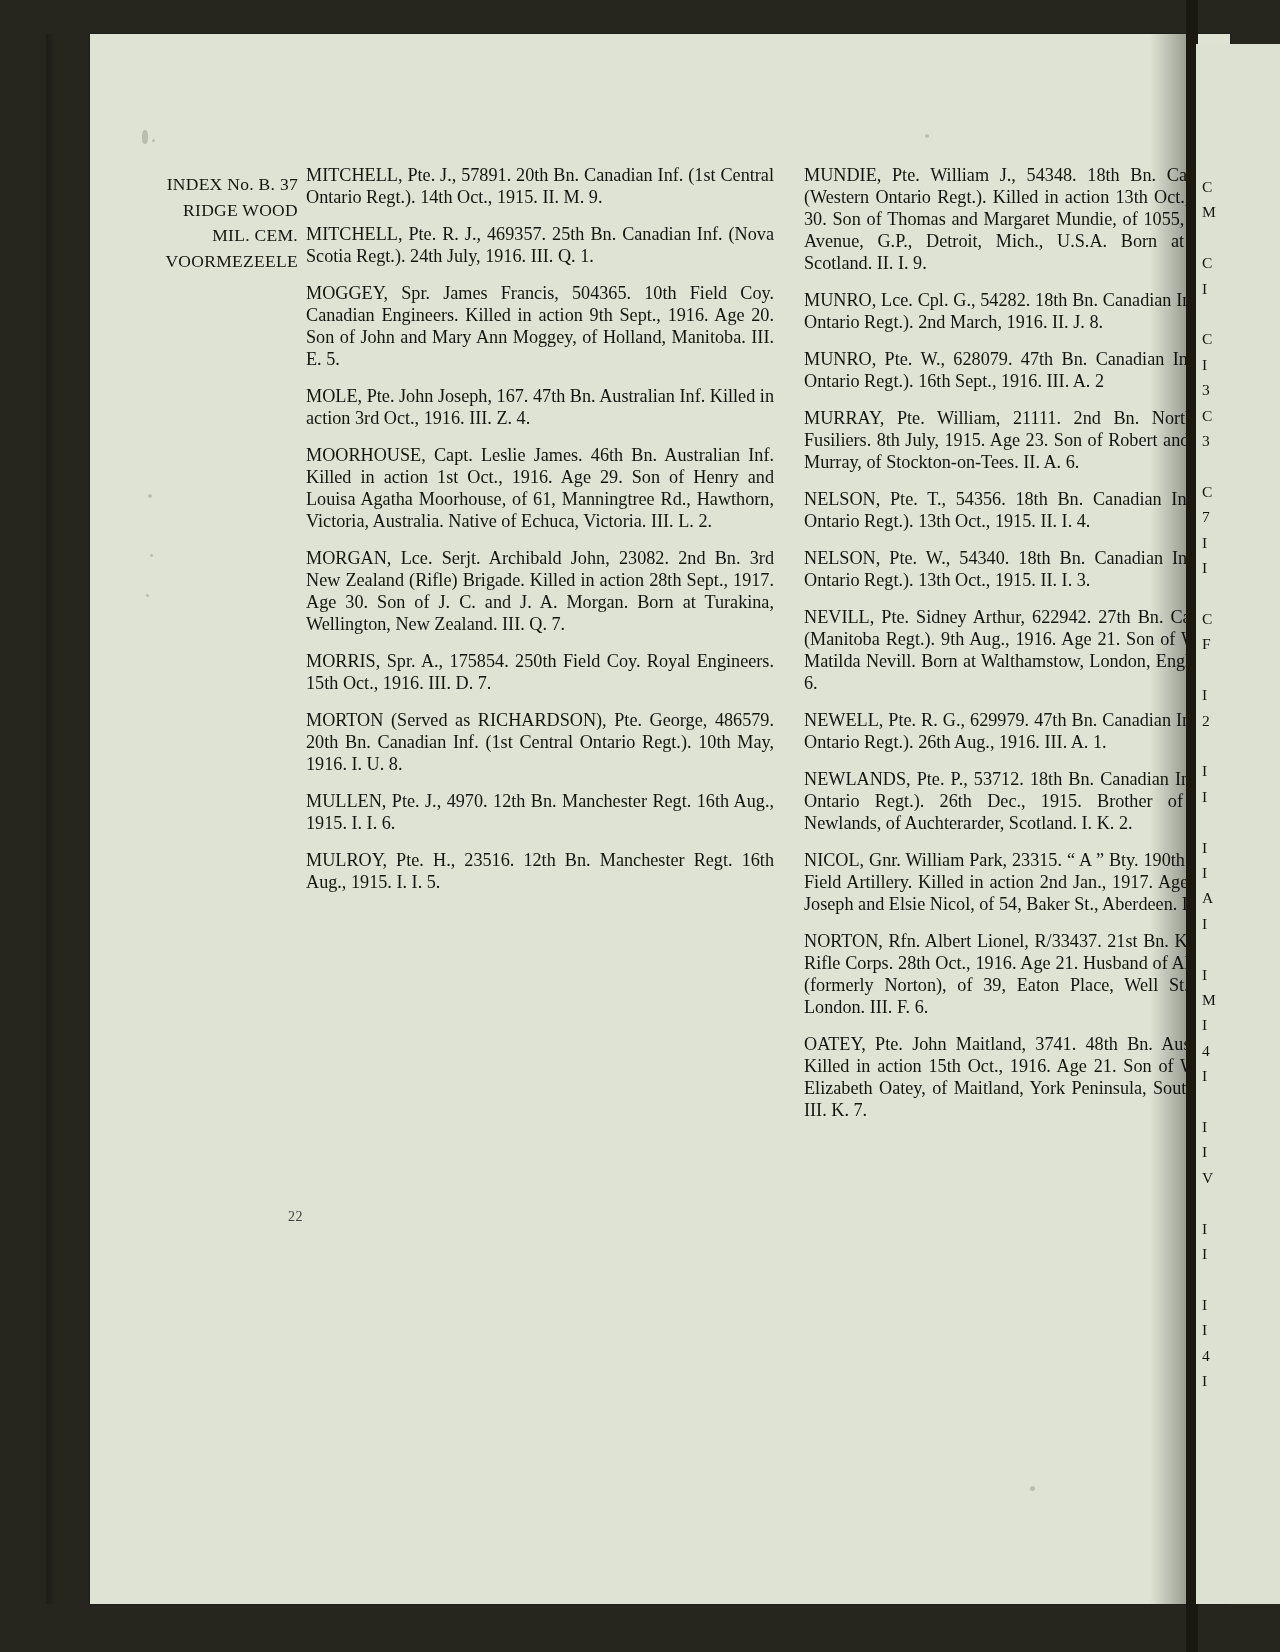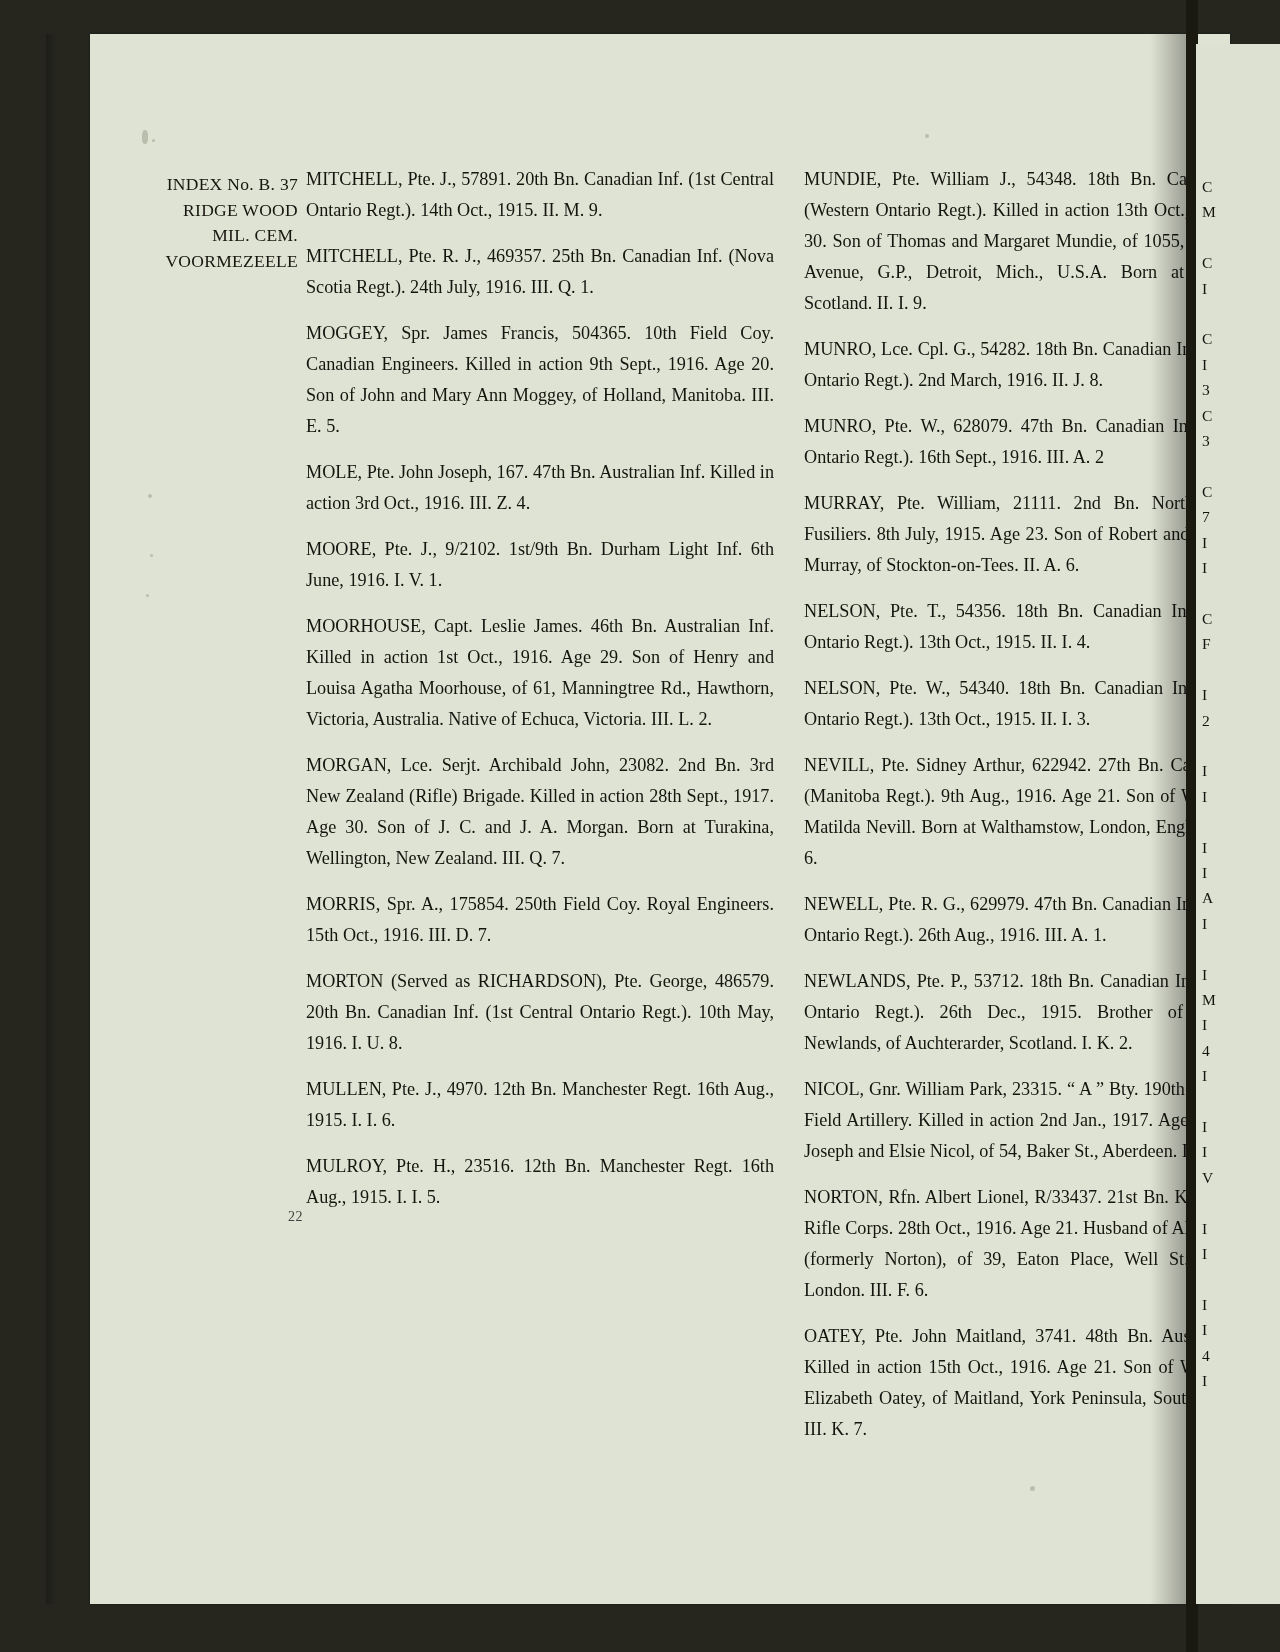--- a/index.html
+++ b/index.html
@@ -71,21 +71,21 @@
     line-height: 25.5px;
     color: #16160f;
     letter-spacing: 0.3px;
   }
   .heading .ln { display: block; white-space: nowrap; }
 
   .col {
     position: absolute;
     top: 0;
     font-size: 18.2px;
-    line-height: 31px;
+    line-height: 22px;
     color: #15150f;
     text-align: justify;
     text-justify: inter-word;
     hyphens: none;
   }
   .col-left  { left: 194px; width: 468px; }
   .col-right { left: 692px; width: 468px; }
 
   .entry {
     margin: 0 0 15px 0;
@@ -142,21 +142,20 @@
         <span class="ln">RIDGE WOOD</span>
         <span class="ln">MIL. CEM.</span>
         <span class="ln">VOORMEZEELE</span>
       </div>
 
       <div class="col col-left">
         <p class="entry">MITCHELL, Pte. J., 57891.  20th Bn. Canadian Inf. (1st Central Ontario Regt.).  14th Oct., 1915.  II.  M.  9.</p>
         <p class="entry">MITCHELL, Pte. R. J., 469357.  25th Bn. Canadian Inf. (Nova Scotia Regt.).  24th July, 1916.  III.  Q.  1.</p>
         <p class="entry">MOGGEY, Spr. James Francis, 504365.  10th Field Coy. Canadian Engineers.  Killed in action 9th Sept., 1916.  Age 20.  Son of John and Mary Ann Moggey, of Holland, Manitoba.  III.  E.  5.</p>
         <p class="entry">MOLE, Pte. John Joseph, 167.  47th Bn. Australian Inf.  Killed in action 3rd Oct., 1916.  III.  Z.  4.</p>
-        <p class="entry">MOORE, Pte. J., 9/2102.  1st/9th Bn. Durham Light Inf.  6th June, 1916.  I.  V.  1.</p>
         <p class="entry">MOORHOUSE, Capt. Leslie James.  46th Bn. Australian Inf.  Killed in action 1st Oct., 1916.  Age 29.  Son of Henry and Louisa Agatha Moorhouse, of 61, Manningtree Rd., Hawthorn, Victoria, Australia.  Native of Echuca, Victoria.  III.  L.  2.</p>
         <p class="entry">MORGAN, Lce. Serjt. Archibald John, 23082.  2nd Bn. 3rd New Zealand (Rifle) Brigade.  Killed in action 28th Sept., 1917.  Age 30.  Son of J. C. and J. A. Morgan.  Born at Turakina, Wellington, New Zealand.  III.  Q.  7.</p>
         <p class="entry">MORRIS, Spr. A., 175854.  250th Field Coy. Royal Engineers.  15th Oct., 1916.  III.  D.  7.</p>
         <p class="entry">MORTON (Served as RICHARDSON), Pte. George, 486579.  20th Bn. Canadian Inf. (1st Central Ontario Regt.).  10th May, 1916.  I.  U.  8.</p>
         <p class="entry">MULLEN, Pte. J., 4970.  12th Bn. Manchester Regt.  16th Aug., 1915.  I.  I.  6.</p>
         <p class="entry">MULROY, Pte. H., 23516.  12th Bn. Manchester Regt.  16th Aug., 1915.  I.  I.  5.</p>
       </div>
 
       <div class="col col-right">
         <p class="entry">MUNDIE, Pte. William J., 54348.  18th Bn. Canadian Inf. (Western Ontario Regt.).  Killed in action 13th Oct., 1915.  Age 30.  Son of Thomas and Margaret Mundie, of 1055, Lakepointe Avenue, G.P., Detroit, Mich., U.S.A.  Born at Aberdeen, Scotland.  II.  I.  9.</p>

